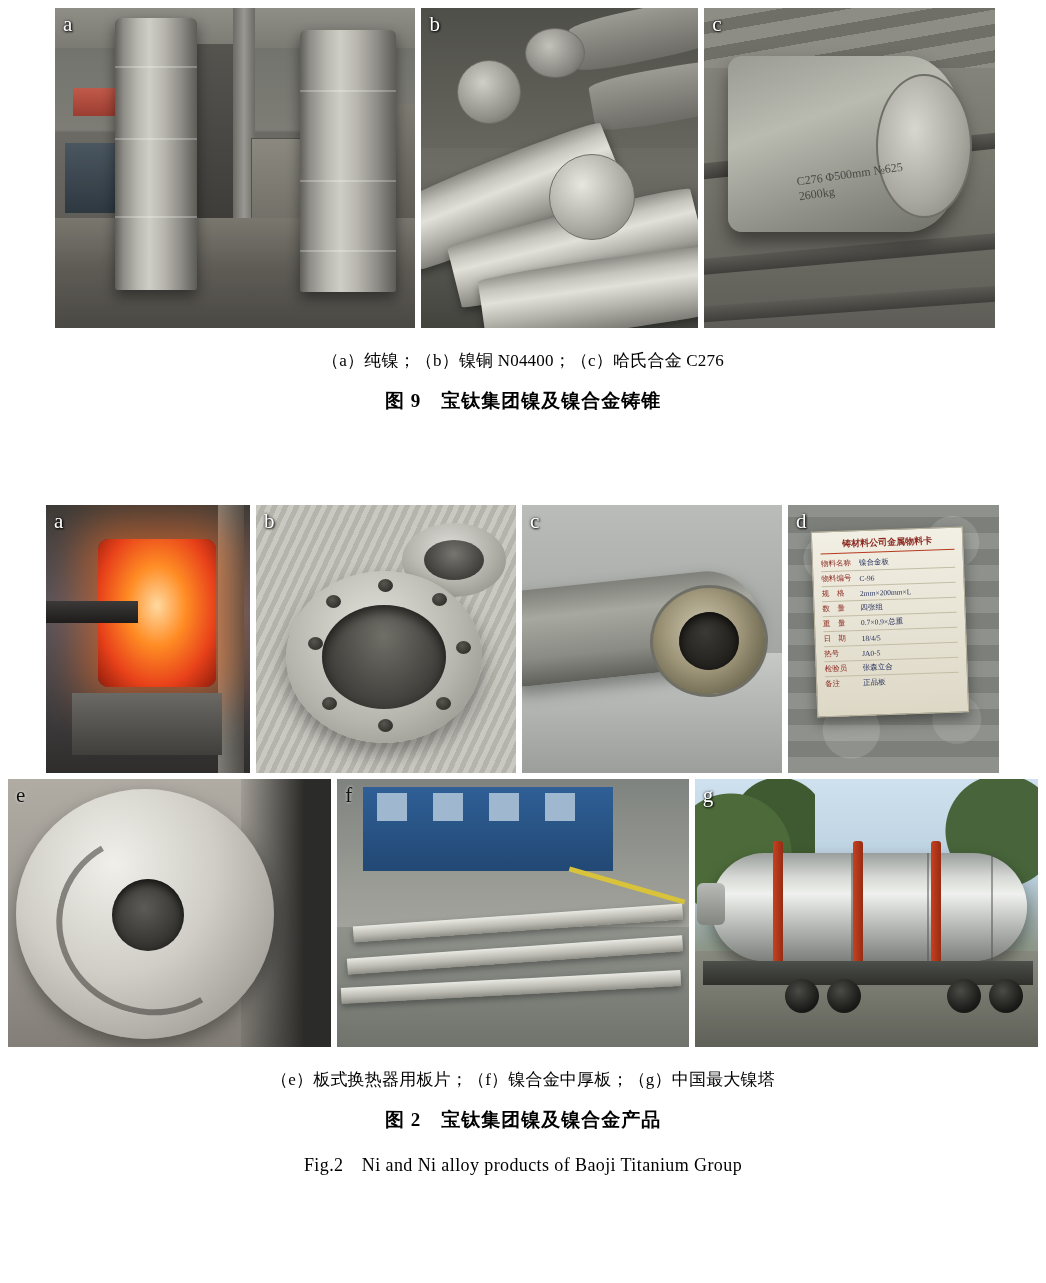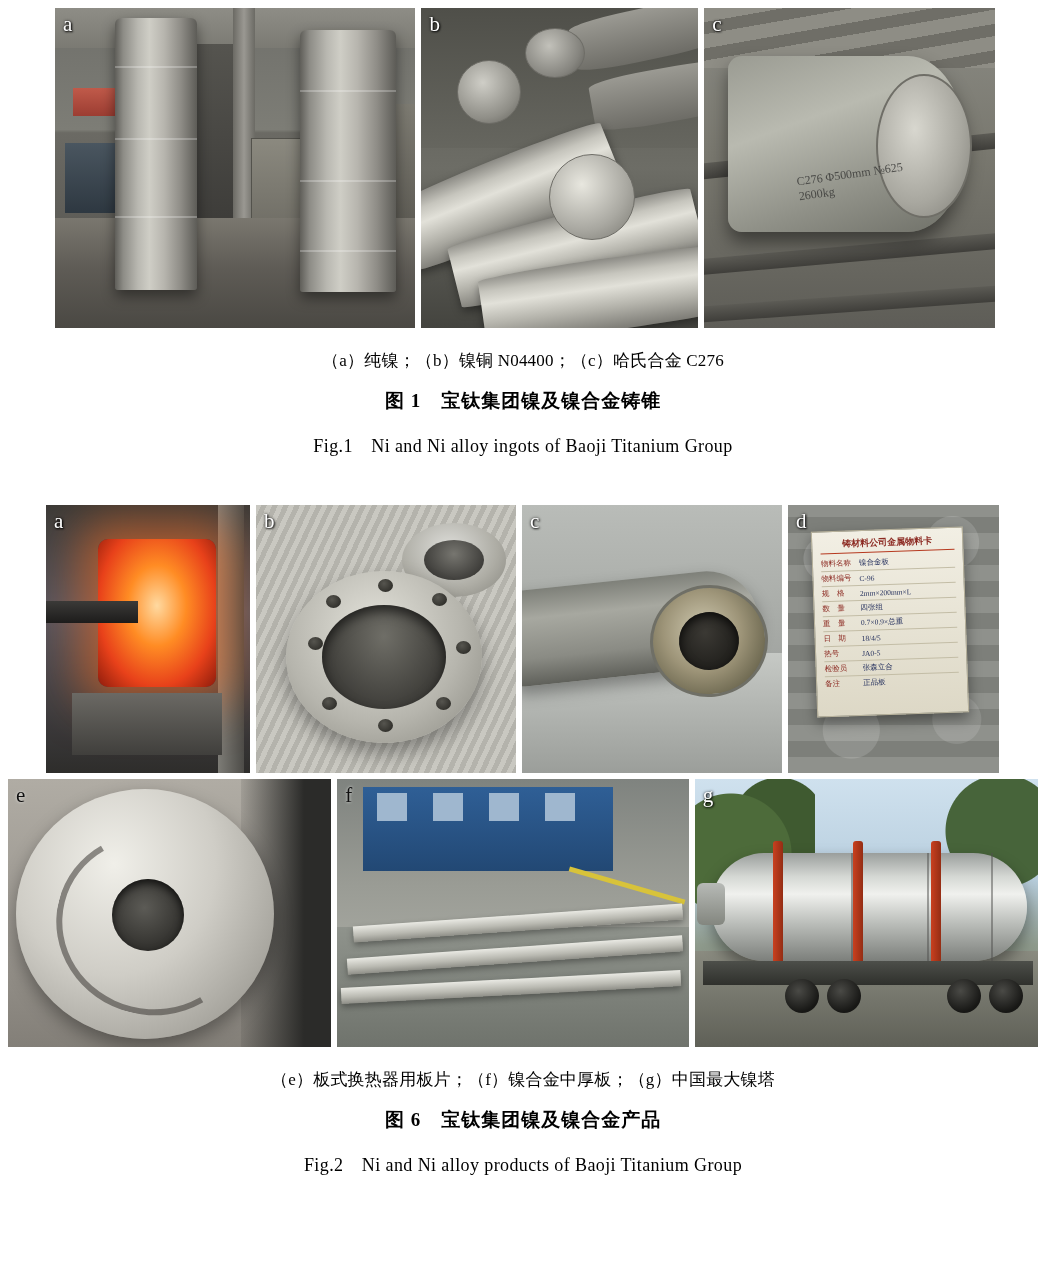--- a/index.html
+++ b/index.html
@@ -498,23 +498,22 @@
           <div class="ingot-face"></div>
           <div class="scribble">C276  Φ500mm  №625  2600kg</div>
         </div>
         <span class="photo-label">c</span>
       </div>
     </div>
 
     <div class="cap-space-1"></div>
     <div class="caption-sub">（a）纯镍；（b）镍铜 N04400；（c）哈氏合金 C276</div>
     <div class="cap-space-2"></div>
-    <div class="caption-cn">图 1　宝钛集团镍及镍合金铸锥</div>
+    <div class="caption-cn">图 9　宝钛集团镍及镍合金铸锥</div>
     <div class="cap-space-1"></div>
-    <div class="caption-en">Fig.1　Ni and Ni alloy ingots of Baoji Titanium Group</div>
   </div>
 
   <div class="figure" id="figure-2">
 
     <div class="photo-row" id="fig2-row1">
 
       <div class="photo" id="fig2-a">
         <div class="post"></div>
         <div class="glow"></div>
         <div class="tool"></div>
@@ -640,18 +639,18 @@
         <div class="wheel" style="left:132px"></div>
         <div class="wheel" style="left:252px"></div>
         <div class="wheel" style="left:294px"></div>
         <span class="photo-label">g</span>
       </div>
     </div>
 
     <div class="cap-space-1"></div>
     <div class="caption-sub">（e）板式换热器用板片；（f）镍合金中厚板；（g）中国最大镍塔</div>
     <div class="cap-space-2"></div>
-    <div class="caption-cn">图 6　宝钛集团镍及镍合金产品</div>
+    <div class="caption-cn">图 2　宝钛集团镍及镍合金产品</div>
     <div class="cap-space-1"></div>
     <div class="caption-en">Fig.2　Ni and Ni alloy products of Baoji Titanium Group</div>
   </div>
 
 </div>
 
 </body></html>

